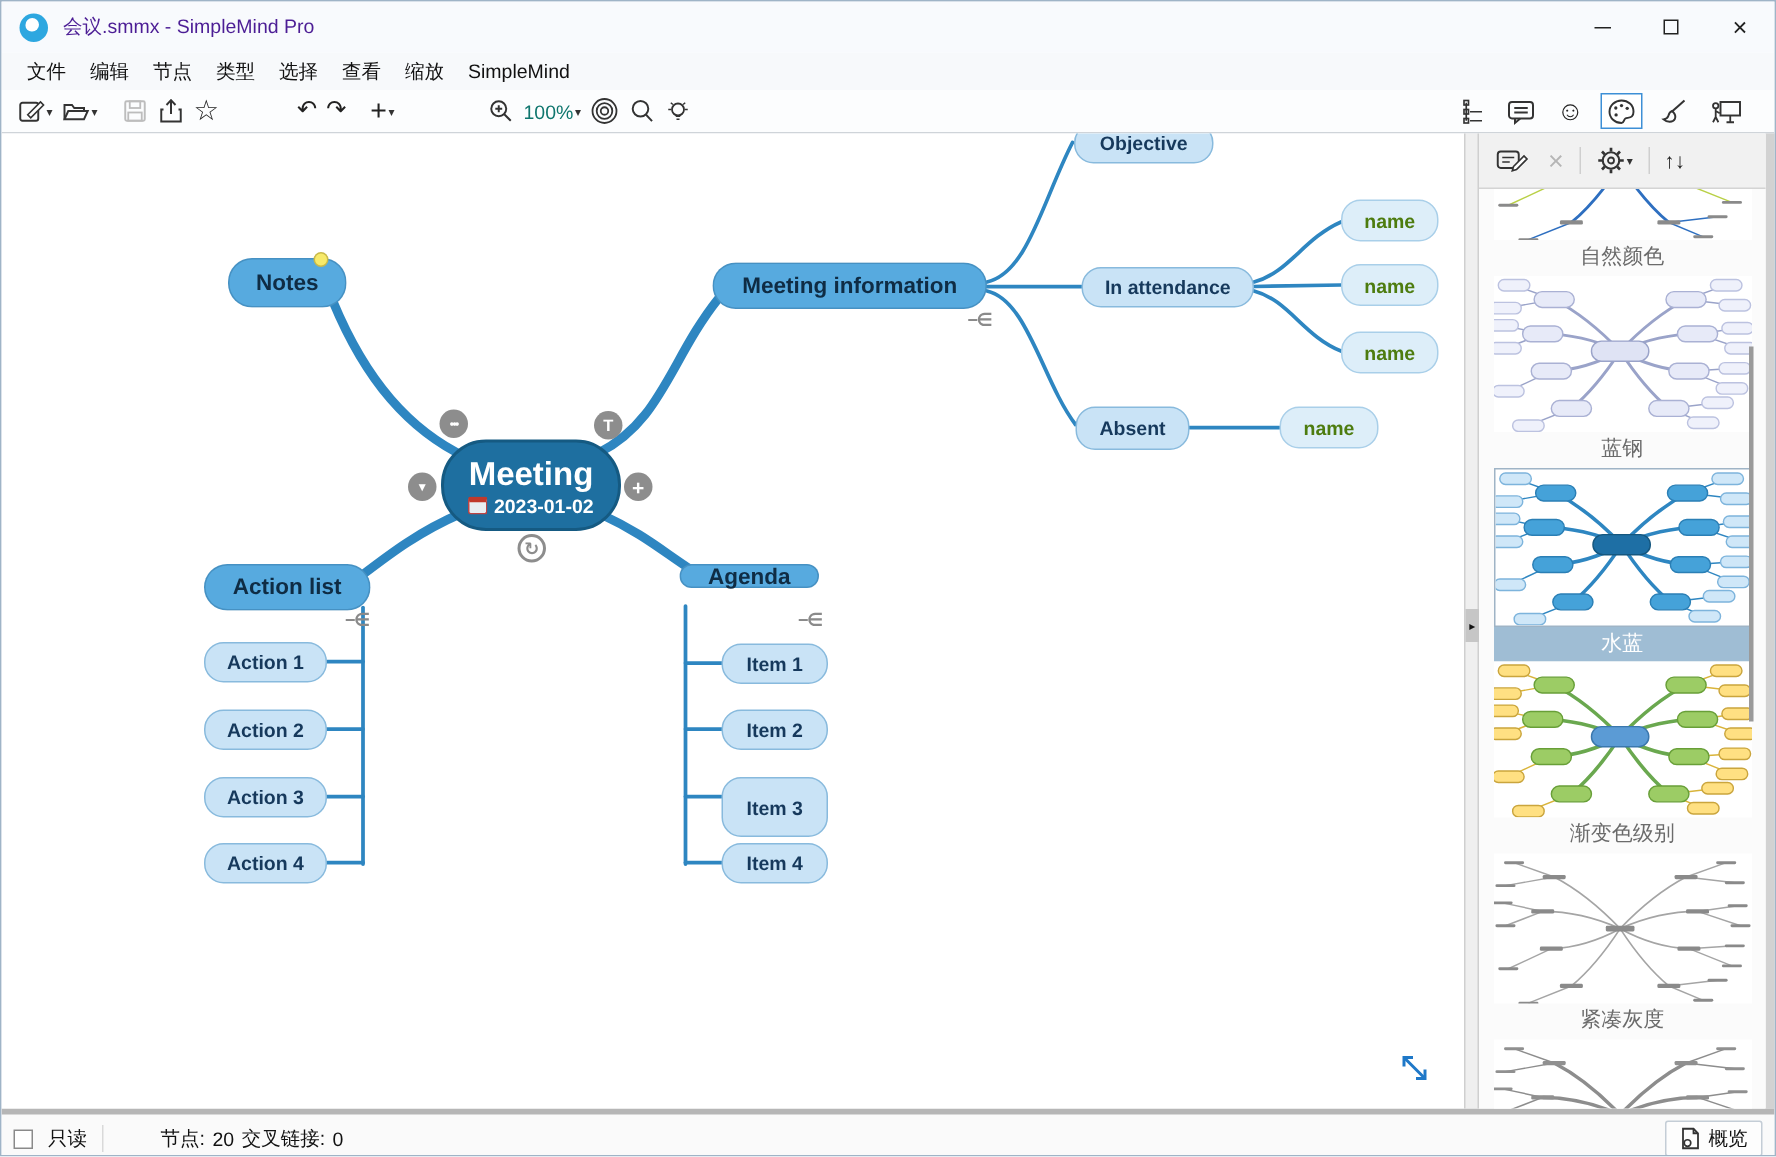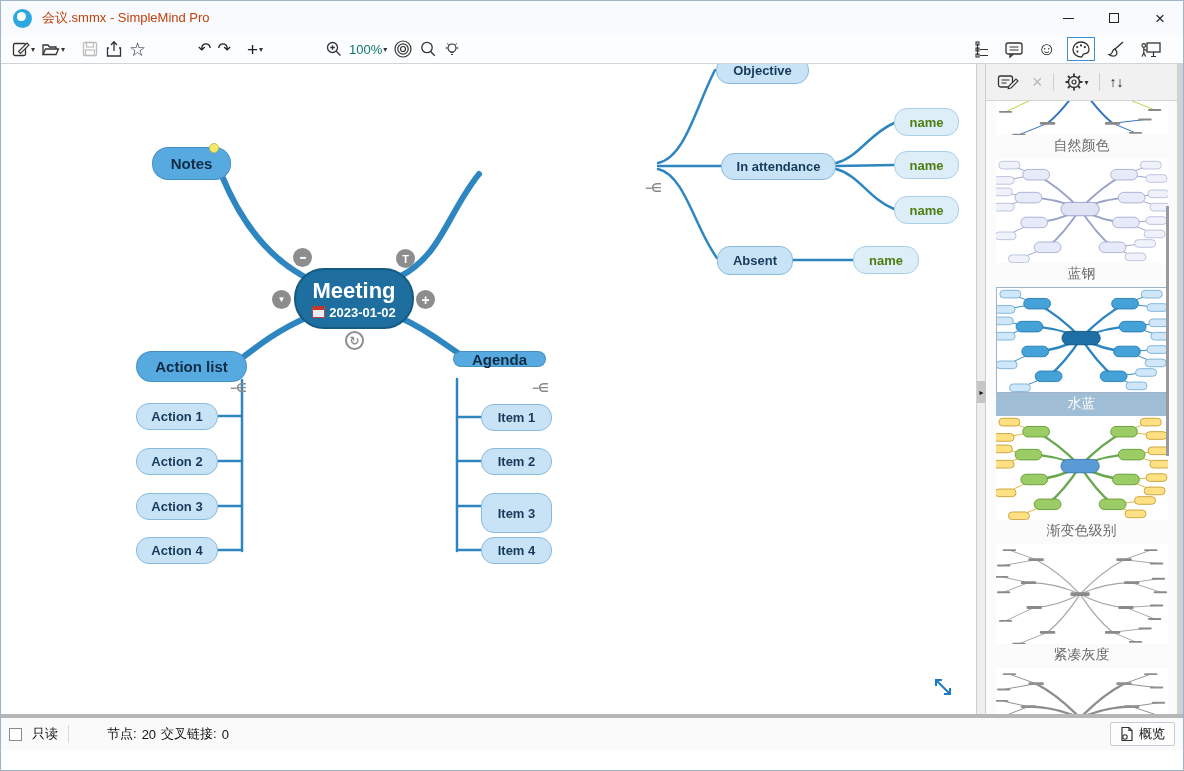--- a/index.html
+++ b/index.html
@@ -3,21 +3,21 @@
 <meta charset="utf-8">
 <style>
   * { margin:0; padding:0; box-sizing:border-box; }
   html,body { width:1184px; height:771px; font-family:"Liberation Sans","DejaVu Sans",sans-serif; }
   .window { width:1184px; height:771px; background:#fff; border:1px solid #9fb4c7; display:flex; flex-direction:column; overflow:hidden; }
 
   
   .titlebar { height:34px; background:#f8fafd; display:flex; align-items:center; flex:0 0 auto; }
   .app-logo { width:19px; height:19px; margin-left:12px; border-radius:50%; background:#2da7e0; position:relative; }
   .app-logo::after { content:""; position:absolute; left:4px; top:3px; width:9px; height:9px; border-radius:50% 50% 50% 4px; background:#fff; }
-  .title-text { margin-left:10px; font-size:13px; color:#c2410c; }
+  .title-text { margin-left:10px; font-size:13px; color:#4c1d95; }
   .win-controls { margin-left:auto; display:flex; height:100%; }
   .win-btn { width:46px; height:100%; display:flex; align-items:center; justify-content:center; color:#222; }
   .min-glyph { width:11px; height:1px; background:#222; }
   .max-glyph { width:10px; height:10px; border:1.3px solid #222; }
   .close-glyph { font-size:17px; line-height:1; }
 
   
   .menubar { height:25px; background:#f7f9fb; display:flex; align-items:center; padding-left:10px; gap:2px; flex:0 0 auto; }
   .menu-item { font-size:13px; color:#111; padding:2px 7px; }
 
@@ -95,20 +95,30 @@
         </div>
       <div class="win-btn">
           <div class="max-glyph"></div>
         </div>
       <div class="win-btn">
           <span class="close-glyph">×</span>
         </div>
     </div>
   </div>
 
+  <div class="menubar">
+    <span class="menu-item">文件</span>
+    <span class="menu-item">编辑</span>
+    <span class="menu-item">节点</span>
+    <span class="menu-item">类型</span>
+    <span class="menu-item">选择</span>
+    <span class="menu-item">查看</span>
+    <span class="menu-item">缩放</span>
+    <span class="menu-item">SimpleMind</span>
+  </div>
 
   <div class="toolbar">
     <div class="tb-btn">
       <span class="tb-ico">
           <svg width="18" height="18" viewBox="0 0 18 18">
             <rect x="1.5" y="3.5" width="12" height="12" rx="1.5" fill="none" stroke="#333" stroke-width="1.3"></rect>
             <path d="M6.5,11.5 L15,3 l2,2 L8.5,13.5 z" fill="#fff" stroke="#333" stroke-width="1.1"></path>
           </svg>
         </span>
       <span class="caret">▾</span>
@@ -280,20 +290,21 @@
       <div class="node center" style="left:293px;top:204px;width:120px;height:61px;">
         <span class="center-title">Meeting</span>
         <span class="center-date">
             <span class="cal-ico"></span>
             <span>2023-01-02</span>
           </span>
       </div>
 
       <div class="node topic" style="left:151px;top:83px;width:79px;height:33px;">Notes</div>
       <div class="note-dot" style="left:208px;top:79px;"></div>
+      <div class="node topic" style="left:474px;top:86px;width:183px;height:31px;">Meeting information</div>
       <div class="node topic" style="left:135px;top:287px;width:111px;height:31px;">Action list</div>
       <div class="node topic" style="left:452px;top:287px;width:93px;height:16px;">Agenda</div>
 
       <div class="node child" style="left:715px;top:-7px;width:93px;height:27px;">Objective</div>
       <div class="node child" style="left:720px;top:89px;width:115px;height:27px;">In attendance</div>
       <div class="node leaf" style="left:893px;top:44px;width:65px;height:28px;">name</div>
       <div class="node leaf" style="left:893px;top:87px;width:65px;height:28px;">name</div>
       <div class="node leaf" style="left:893px;top:132px;width:65px;height:28px;">name</div>
       <div class="node child" style="left:716px;top:182px;width:76px;height:29px;">Absent</div>
       <div class="node leaf" style="left:852px;top:182px;width:66px;height:28px;">name</div>

